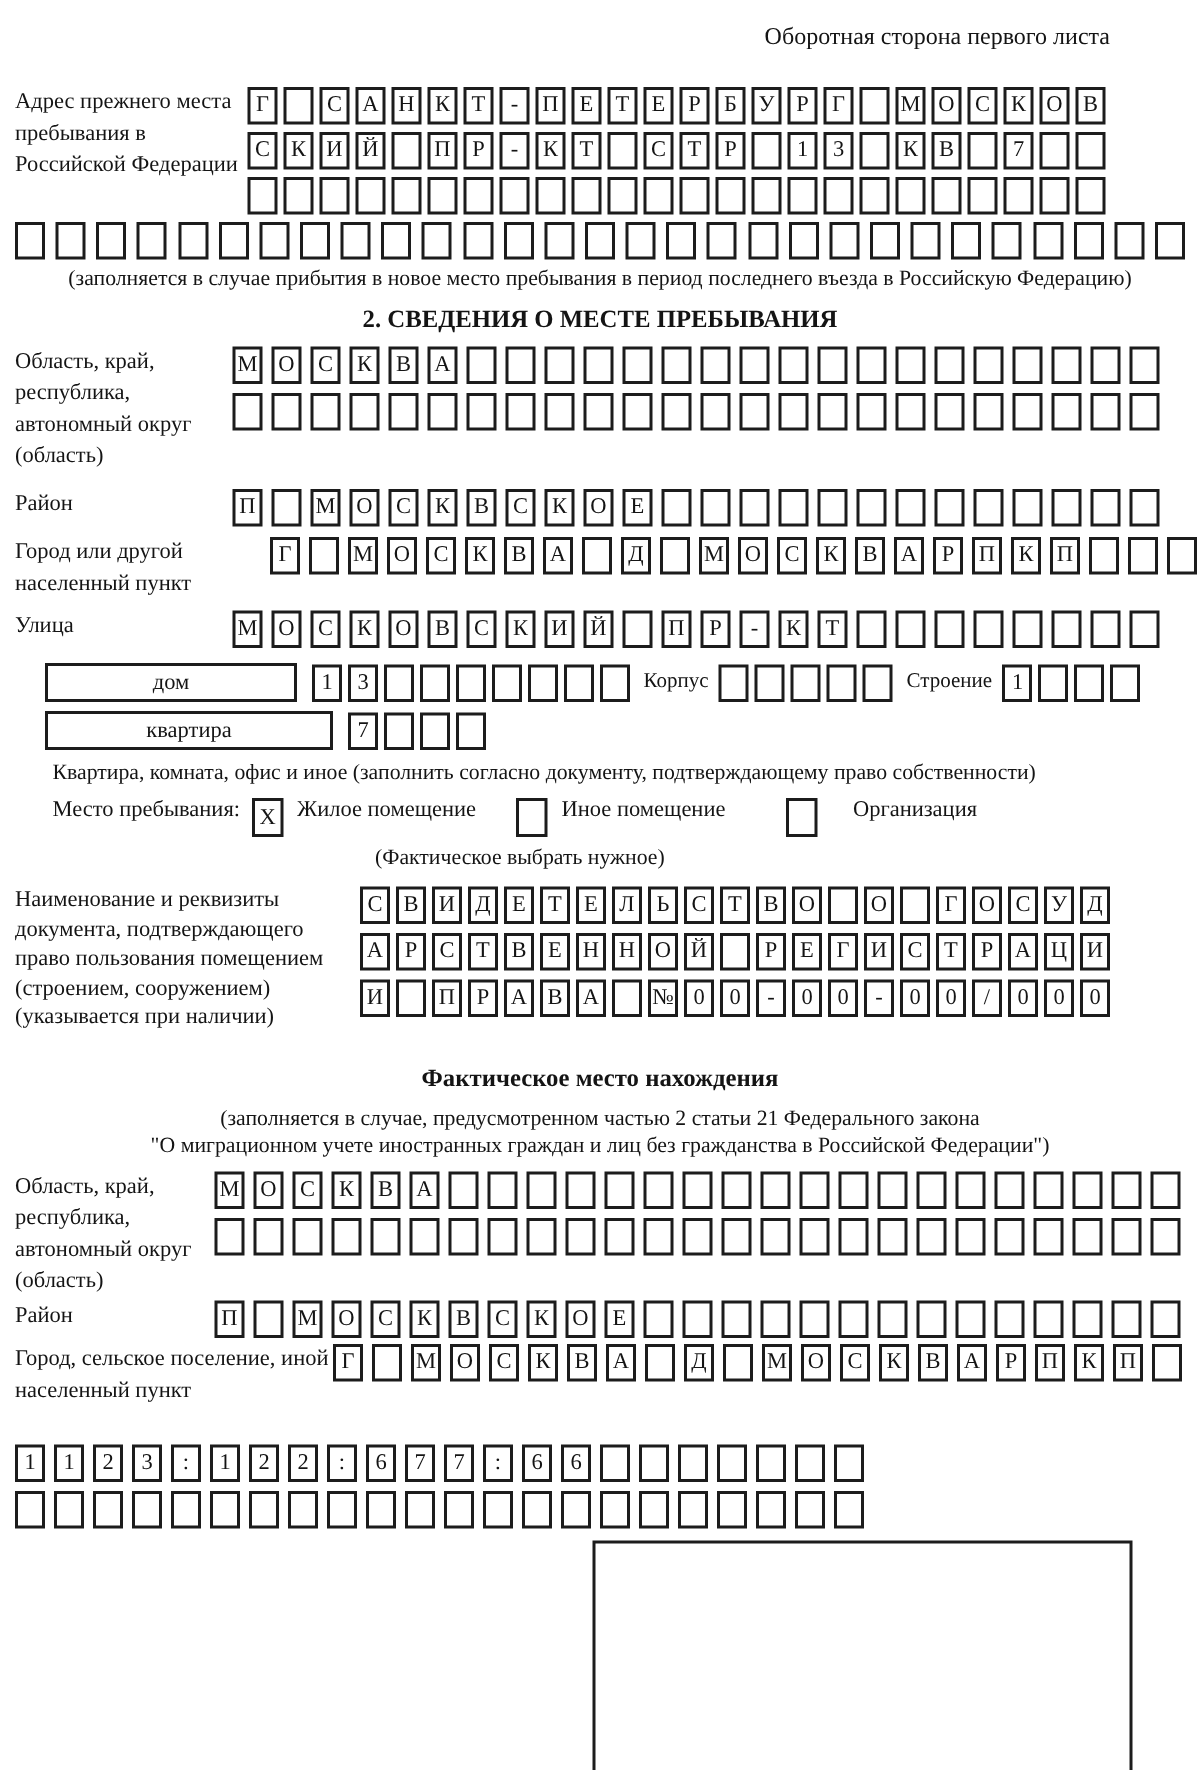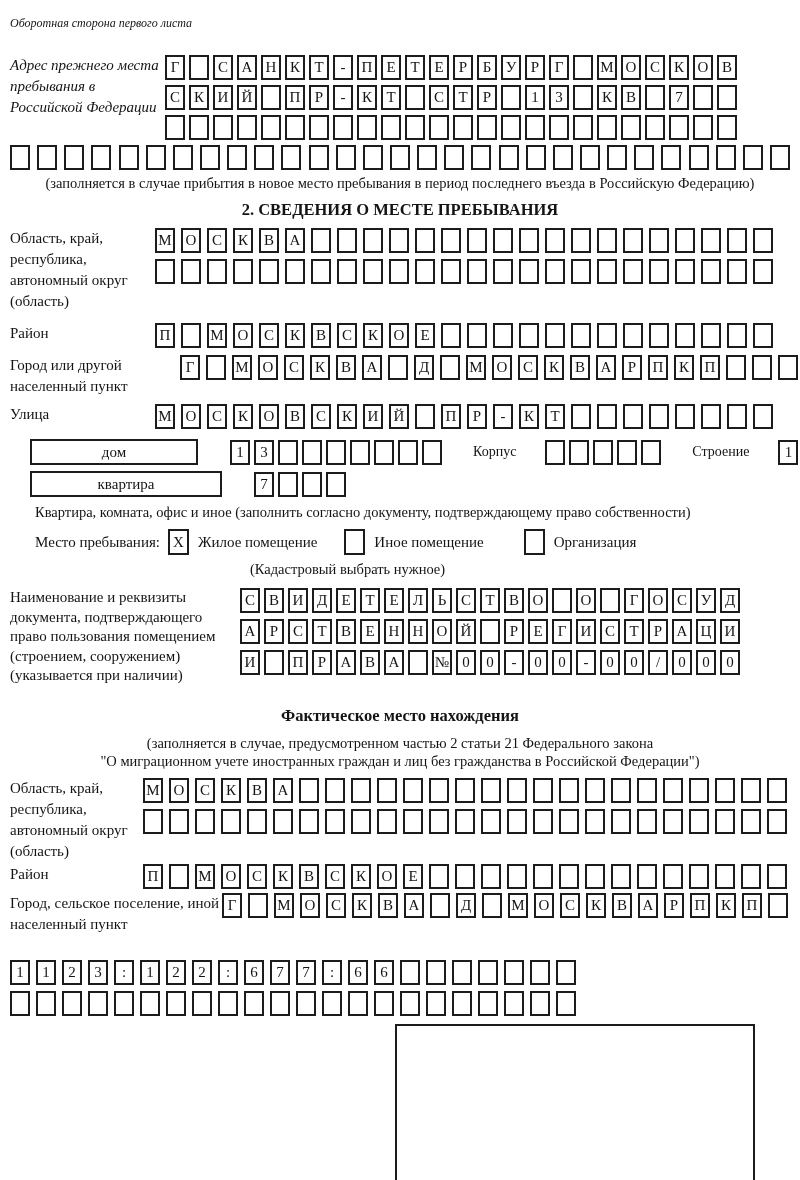--- a/index.html
+++ b/index.html
@@ -1,21 +1,21 @@
 <!DOCTYPE html>
 <html lang="ru"><head>
 <meta charset="utf-8">
 <style>
   html,body{margin:0;padding:0;background:#ffffff;}
   body{width:800px;height:1180px;color:#141414;font-family:"Liberation Serif",serif;overflow:hidden;}
   .page{box-sizing:border-box;width:800px;padding:16px 10px 0 10px;}
-  .hnote{padding-right:50px;font-size:12px;font-style:italic;}
+  .hnote{text-align:right;padding-right:50px;font-size:16px;}
   .fieldrow{display:flex;align-items:flex-start;}
   .flabel{font-size:15px;line-height:21px;flex:none;}
-  .w155{width:155px;font-style:italic;}
+  .w155{width:155px;}
   .w145{width:145px;}
   .w170{width:170px;}
   .w230{width:230px;}
   .w133{width:133px;}
   .w212{width:212px;}
   .rows{display:flex;flex-direction:column;}
   .g5{gap:5px;}
   .g6v{gap:6px;}
   .cellrow{display:flex;gap:4px;}
   .g6{gap:6px;}
@@ -27,33 +27,33 @@
   .mt24{margin-top:24px;}
   .mt11{margin-top:11px;}
   .mt10{margin-top:10px;}
   .mt8{margin-top:8px;}
   .mt7{margin-top:7px;}
   .mt6{margin-top:6px;}
   .mt5{margin-top:5px;}
   .mt4{margin-top:4px;}
   .mt2{margin-top:2px;}
   .mt20{margin-top:20px;}
-  .houserow{display:flex;align-items:center;margin-left:20px;gap:22px;}
+  .houserow{display:flex;align-items:center;margin-left:20px;}
   .bigbox{box-sizing:border-box;height:26px;border:2px solid #1c1c1c;display:flex;align-items:center;justify-content:center;font-size:15px;flex:none;}
   .bw168{width:168px;margin-right:10px;}
   .bw200{width:192px;margin-right:10px;}
   .inlinelabel{font-size:14px;margin:0 7px 0 9px;flex:none;}
   .capind{margin-left:25px;}
-  .stayrow{display:flex;align-items:center;margin-left:25px;font-size:15px;}
+  .stayrow{display:flex;align-items:flex-start;margin-left:25px;font-size:15px;}
   .staylabel{flex:none;}
   .chk{width:21px;height:26px;margin-left:8px;}
   .stayopt{margin-left:9px;flex:none;}
   .sp1{margin-left:27px;}
   .sp2{margin-left:40px;}
-  .sp3{margin-left:9px;}
+  .sp3{margin-left:24px;}
   .choosenote{margin-left:240px;margin-top:5px;}
   .doclabel{line-height:19.5px;}
   .cadrows{margin-top:23px;}
   .stampwrap{margin-left:385px;margin-top:8px;}
   .stampbox{box-sizing:border-box;width:360px;height:178px;border:2px solid #1c1c1c;}
 </style>
 </head>
 <body>
 
 <div class="page">
@@ -369,21 +369,21 @@
 
   <div class="stayrow mt8">
     <span class="staylabel">Место пребывания:</span>
     <span class="cell chk">X</span>
     <span class="stayopt">Жилое помещение</span>
     <span class="cell chk sp1"></span>
     <span class="stayopt">Иное помещение</span>
     <span class="cell chk sp2"></span>
     <span class="stayopt sp3">Организация</span>
   </div>
-  <div class="caption choosenote">(Кадастровый выбрать нужное)</div>
+  <div class="caption choosenote">(Фактическое выбрать нужное)</div>
 
   <div class="fieldrow mt10">
     <div class="flabel w230 doclabel">Наименование и реквизиты документа, подтверждающего право пользования помещением (строением, сооружением) (указывается при наличии)</div>
     <div class="rows g6v">
       <div class="cellrow">
           <span class="cell">С</span>
           <span class="cell">В</span>
           <span class="cell">И</span>
           <span class="cell">Д</span>
           <span class="cell">Е</span>

